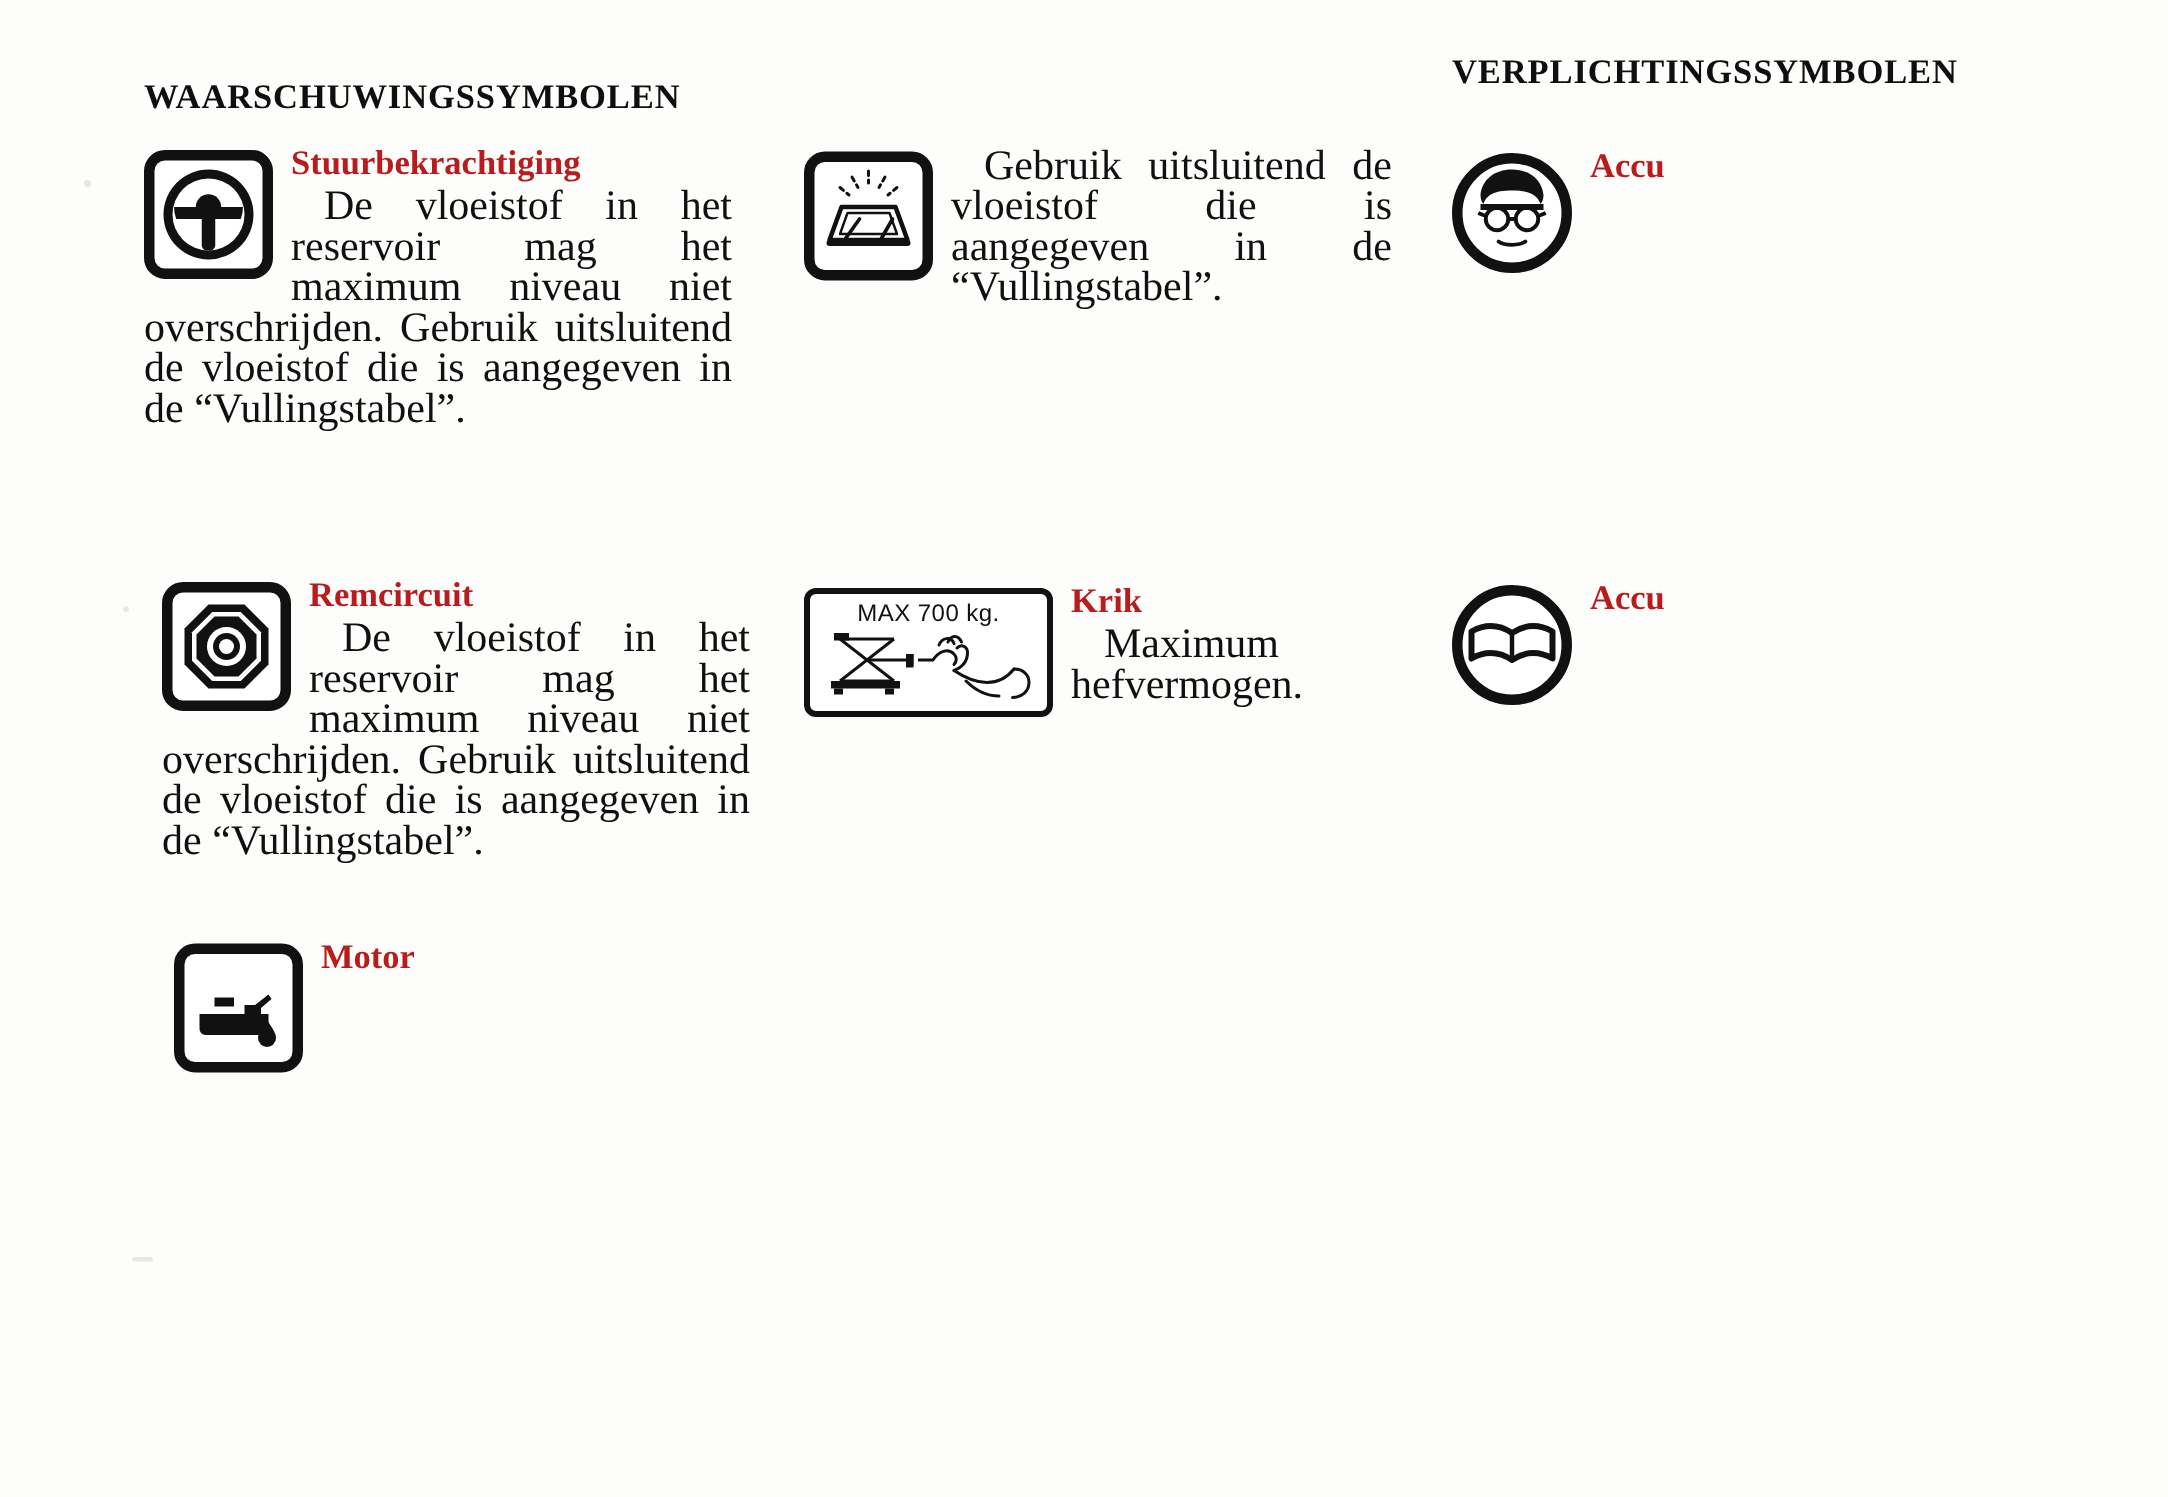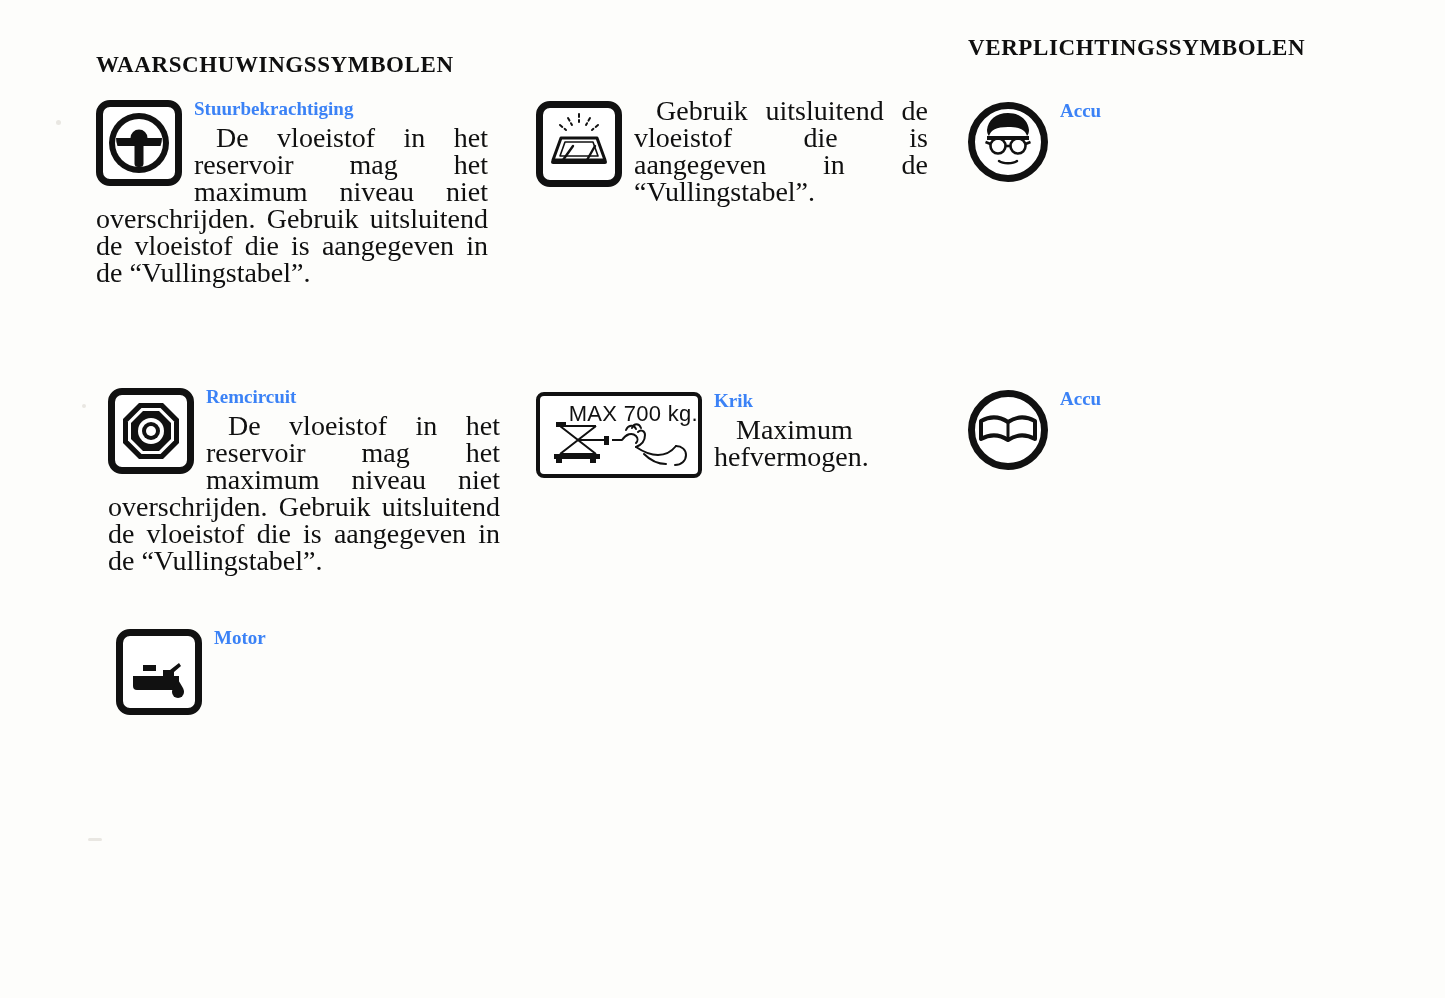--- a/index.html
+++ b/index.html
@@ -37,24 +37,24 @@
   
   .entry {
     position: absolute;
   }
   .entry .icon-box {
     float: left;
     margin: 4px 12px 2px 0;
   }
   .entry .title {
     font-weight: bold;
-    font-size: 19px;
+    font-size: 23px;
     line-height: 26px;
     margin: 0 0 2px 0;
-    color: #3b82f6;
+    color: #b91c1c;
   }
   .entry .body {
     font-size: 28px;
     line-height: 27px;
     text-align: justify;
     text-indent: 22px;
     color: #101010;
     margin: 0;
     -webkit-hyphens: auto;
     hyphens: auto;
@@ -90,23 +90,23 @@
     box-sizing: border-box;
     background: #fff;
     position: relative;
     overflow: hidden;
   }
   .wide-icon .maxlabel {
     position: absolute;
     top: 5px;
     left: 0;
     right: 0;
-    text-align: right;
+    text-align: center;
     font-family: "Liberation Sans", sans-serif;
-    font-size: 22px;
+    font-size: 16px;
     color: #111;
     letter-spacing: 0.3px;
   }
   svg { display: block; }
 
   
   #entry-steering { left: 96px; top: 96px;  width: 392px; }
   #entry-brake    { left: 108px; top: 384px; width: 392px; }
   #entry-engine   { left: 84px; top: 625px; width: 392px; padding-left: 32px; }
   #entry-wipers   { left: 536px; top: 97px;  width: 392px; }

